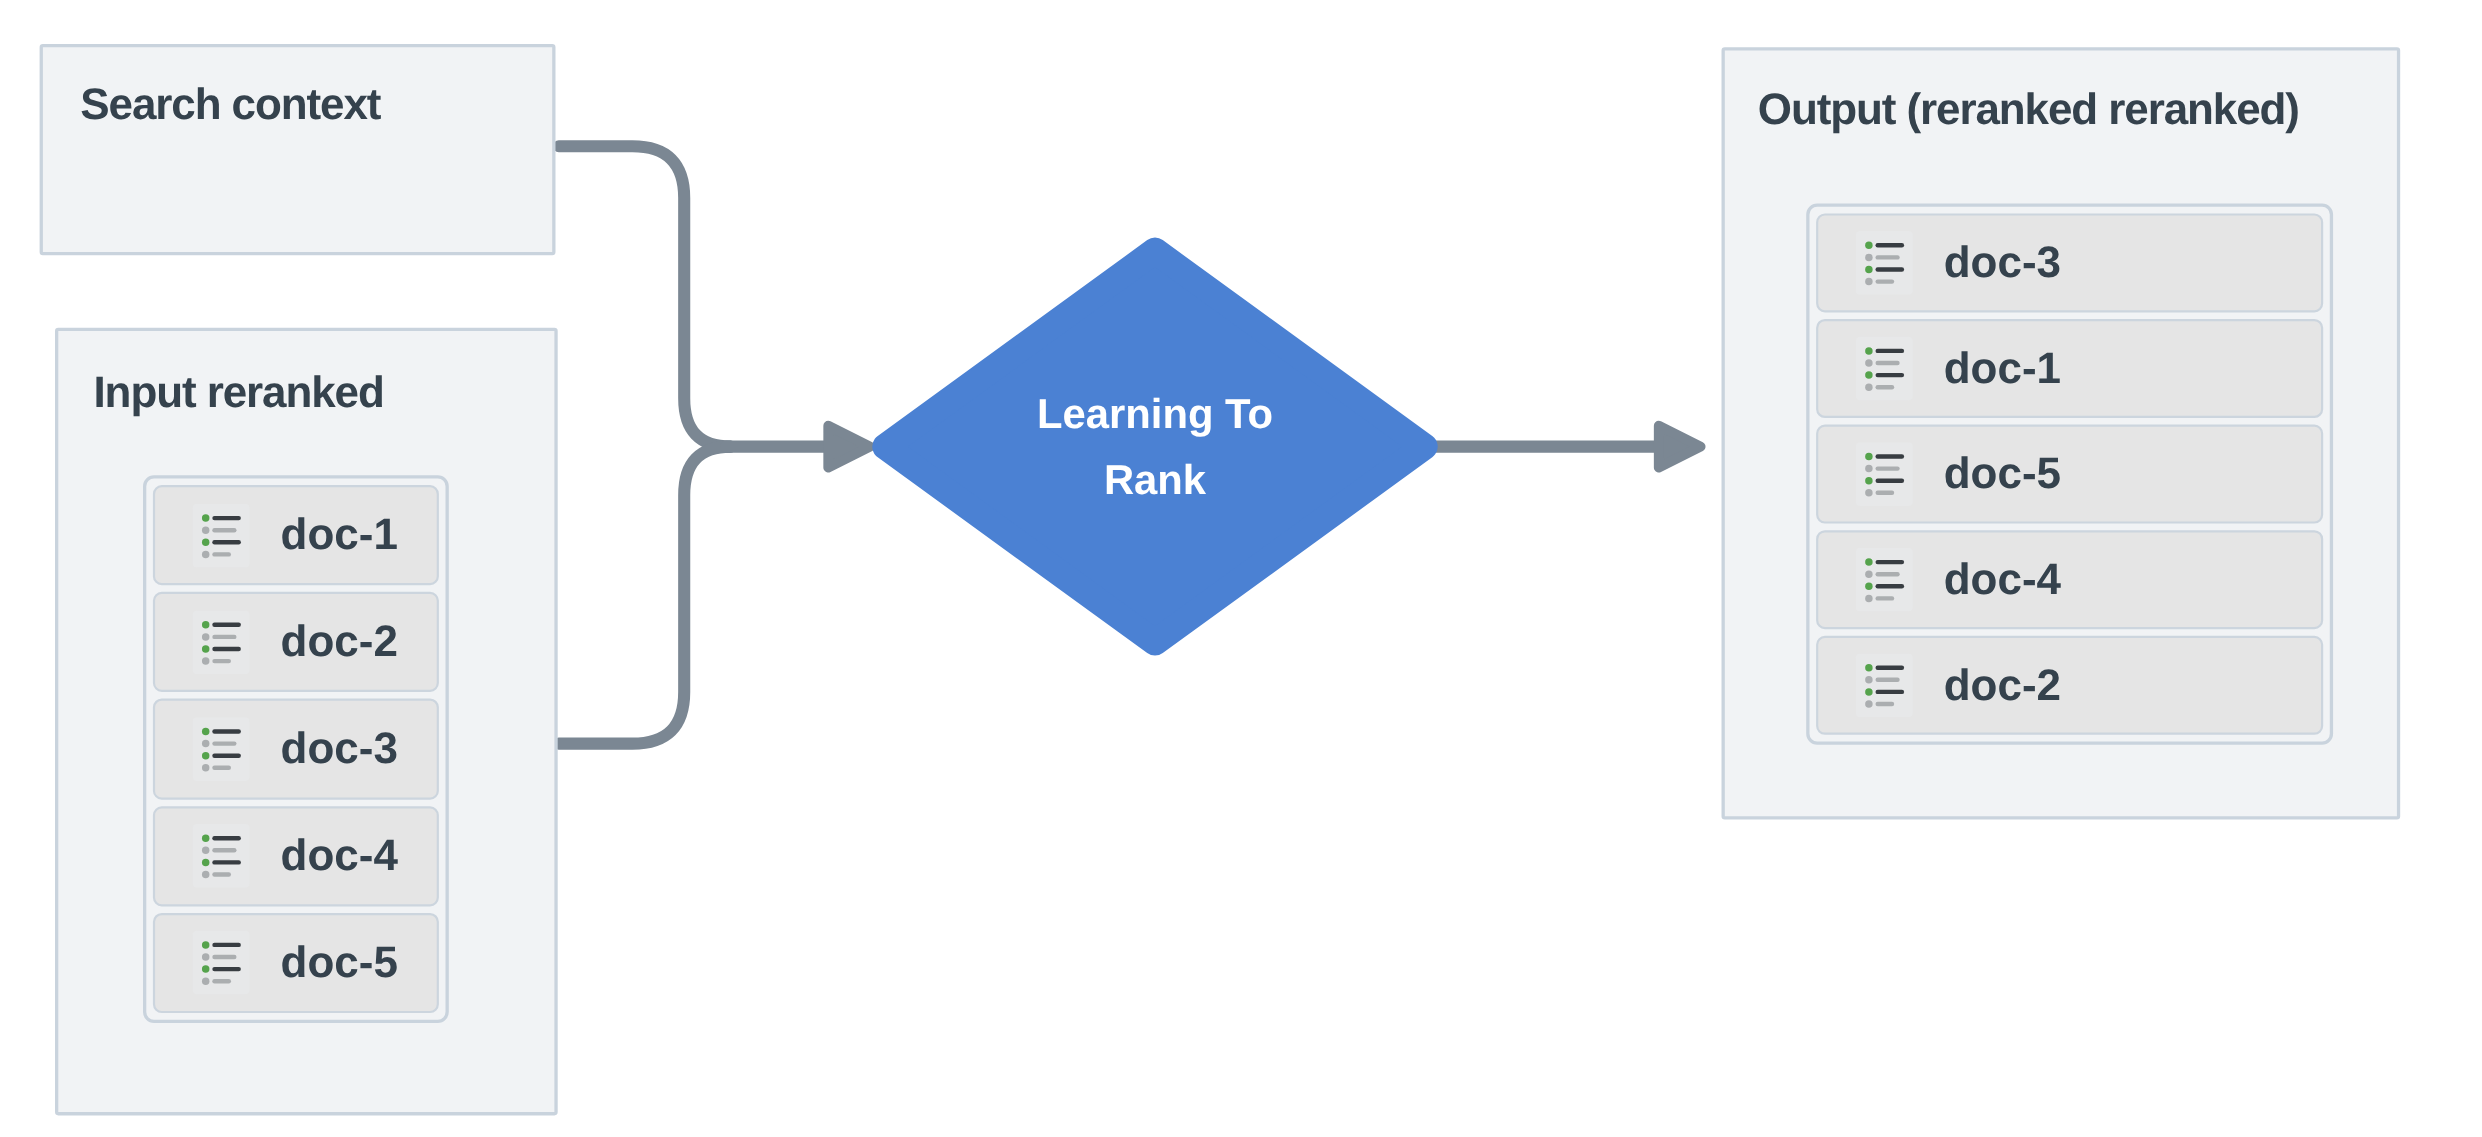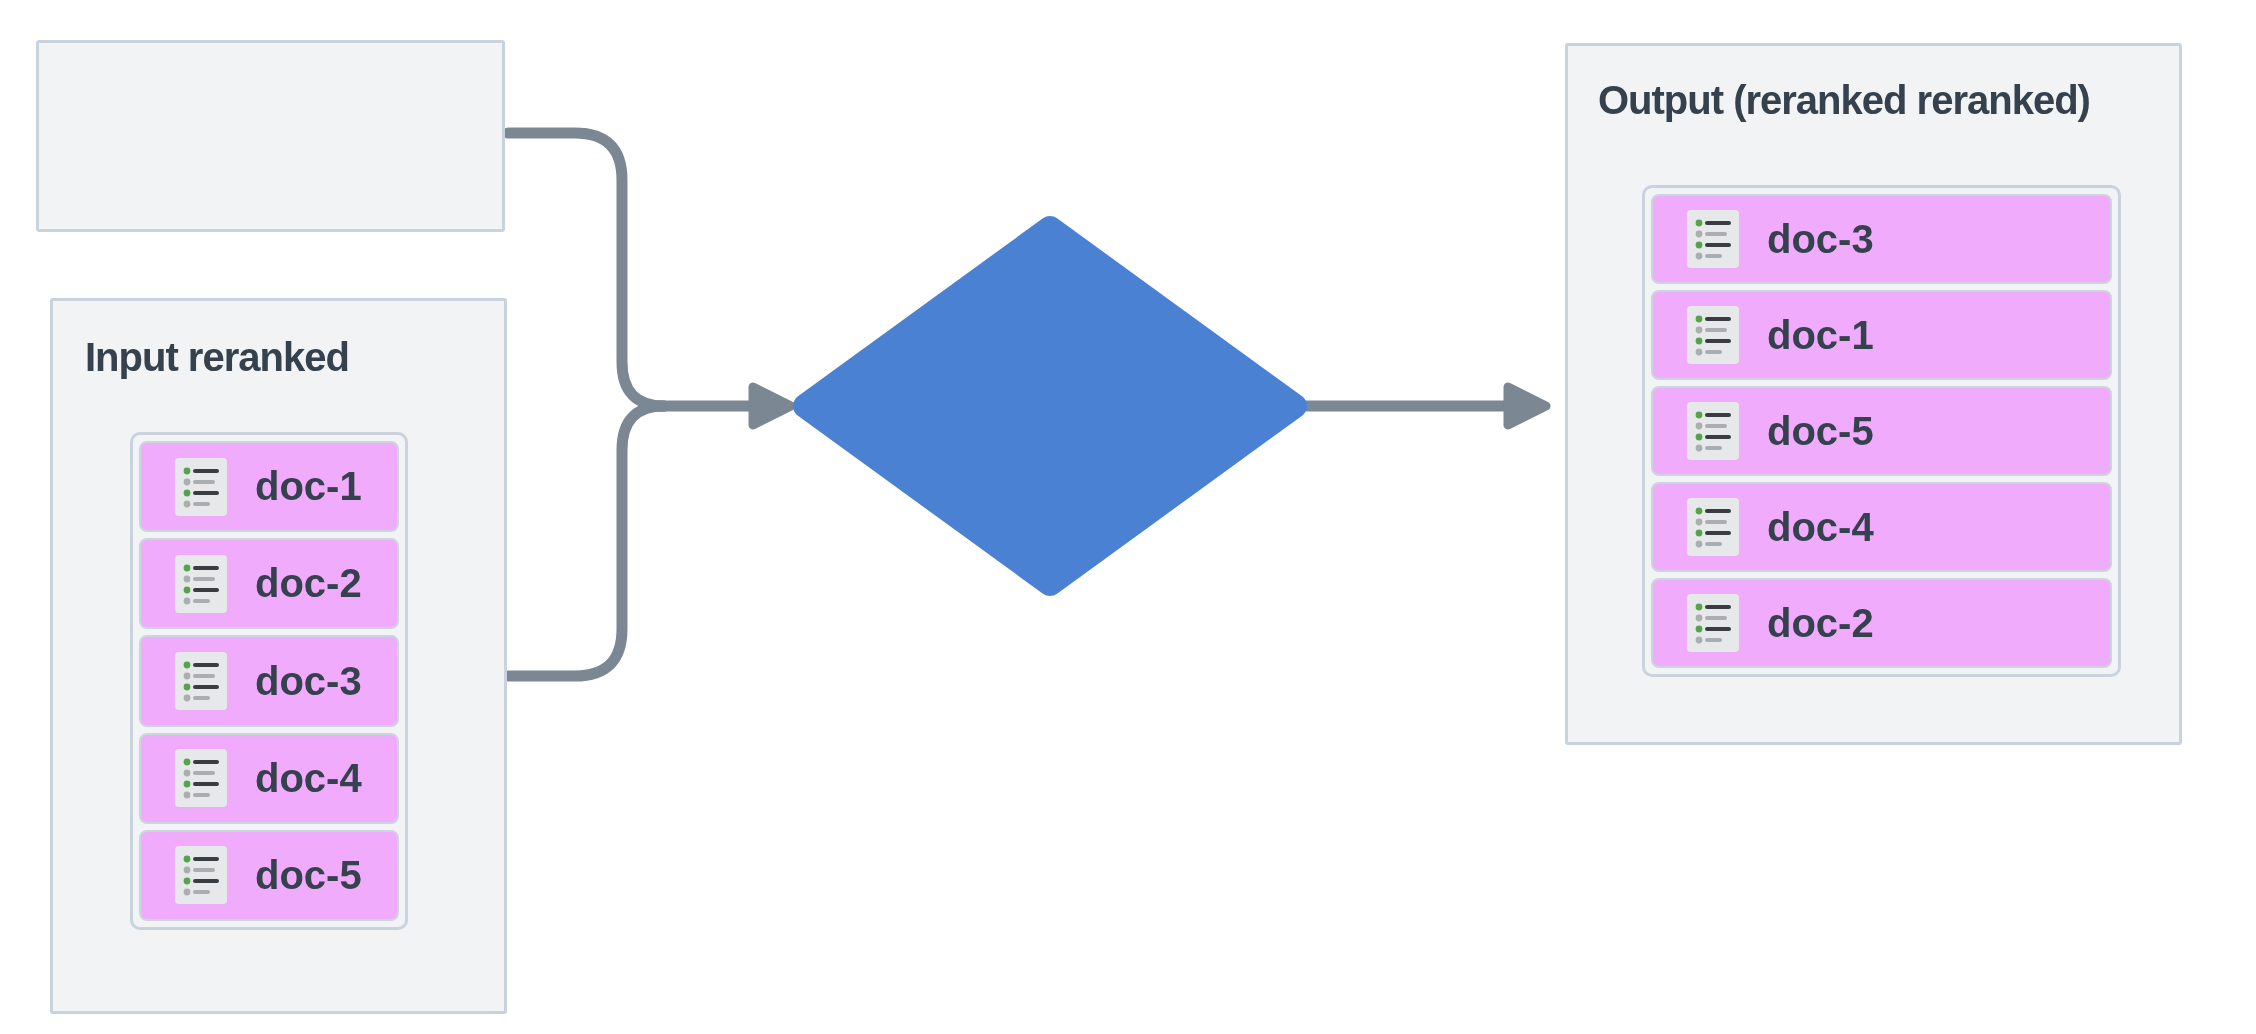--- a/index.html
+++ b/index.html
@@ -56,21 +56,21 @@
     gap: 6px;
   }
   #input-list  { left: 130px; top: 432px; width: 278px; height: 498px; }
   #output-list { left: 1642px; top: 185px; width: 479px; height: 492px; }
 
   .doc-row {
     box-sizing: border-box;
     flex: 1;
     border: 2px solid #ccd5de;
     border-radius: 8px;
-    background: #f0abfc;
+    background: #e5e5e5;
     display: flex;
     align-items: center;
     padding-left: 34px;
     gap: 28px;
   }
   .doc-label {
     font-size: 40px;
     font-weight: bold;
     color: #35424d;
     white-space: nowrap;
@@ -105,22 +105,27 @@
       <path d="M 660 406 H 753"></path>
       <path d="M 1303 406 H 1508"></path>
     </g>
     <g fill="#7b8793" stroke="#7b8793" stroke-width="9" stroke-linejoin="round">
       <path d="M 753 387 L 791 406 L 753 425 Z"></path>
       <path d="M 1508 387 L 1546 406 L 1508 425 Z"></path>
     </g>
     <polygon points="805,406 1050,228 1295,406 1050,584" fill="#4b81d3" stroke="#4b81d3" stroke-width="24" stroke-linejoin="round"></polygon>
   </svg>
 
+  <div id="diamond-label">
+    <span>Learning To</span>
+    <span>Rank</span>
+  </div>
 
   <div class="panel" id="search-panel">
+    <div class="panel-title">Search context</div>
   </div>
 
   <div class="panel" id="input-panel">
     <div class="panel-title">Input reranked</div>
   </div>
 
   <div class="doc-list" id="input-list">
     <div class="doc-row">
       <svg class="doc-icon-svg" width="52" height="58" viewBox="0 0 52 58">
           <rect width="52" height="58" rx="4" fill="#e7e8e9"></rect>

